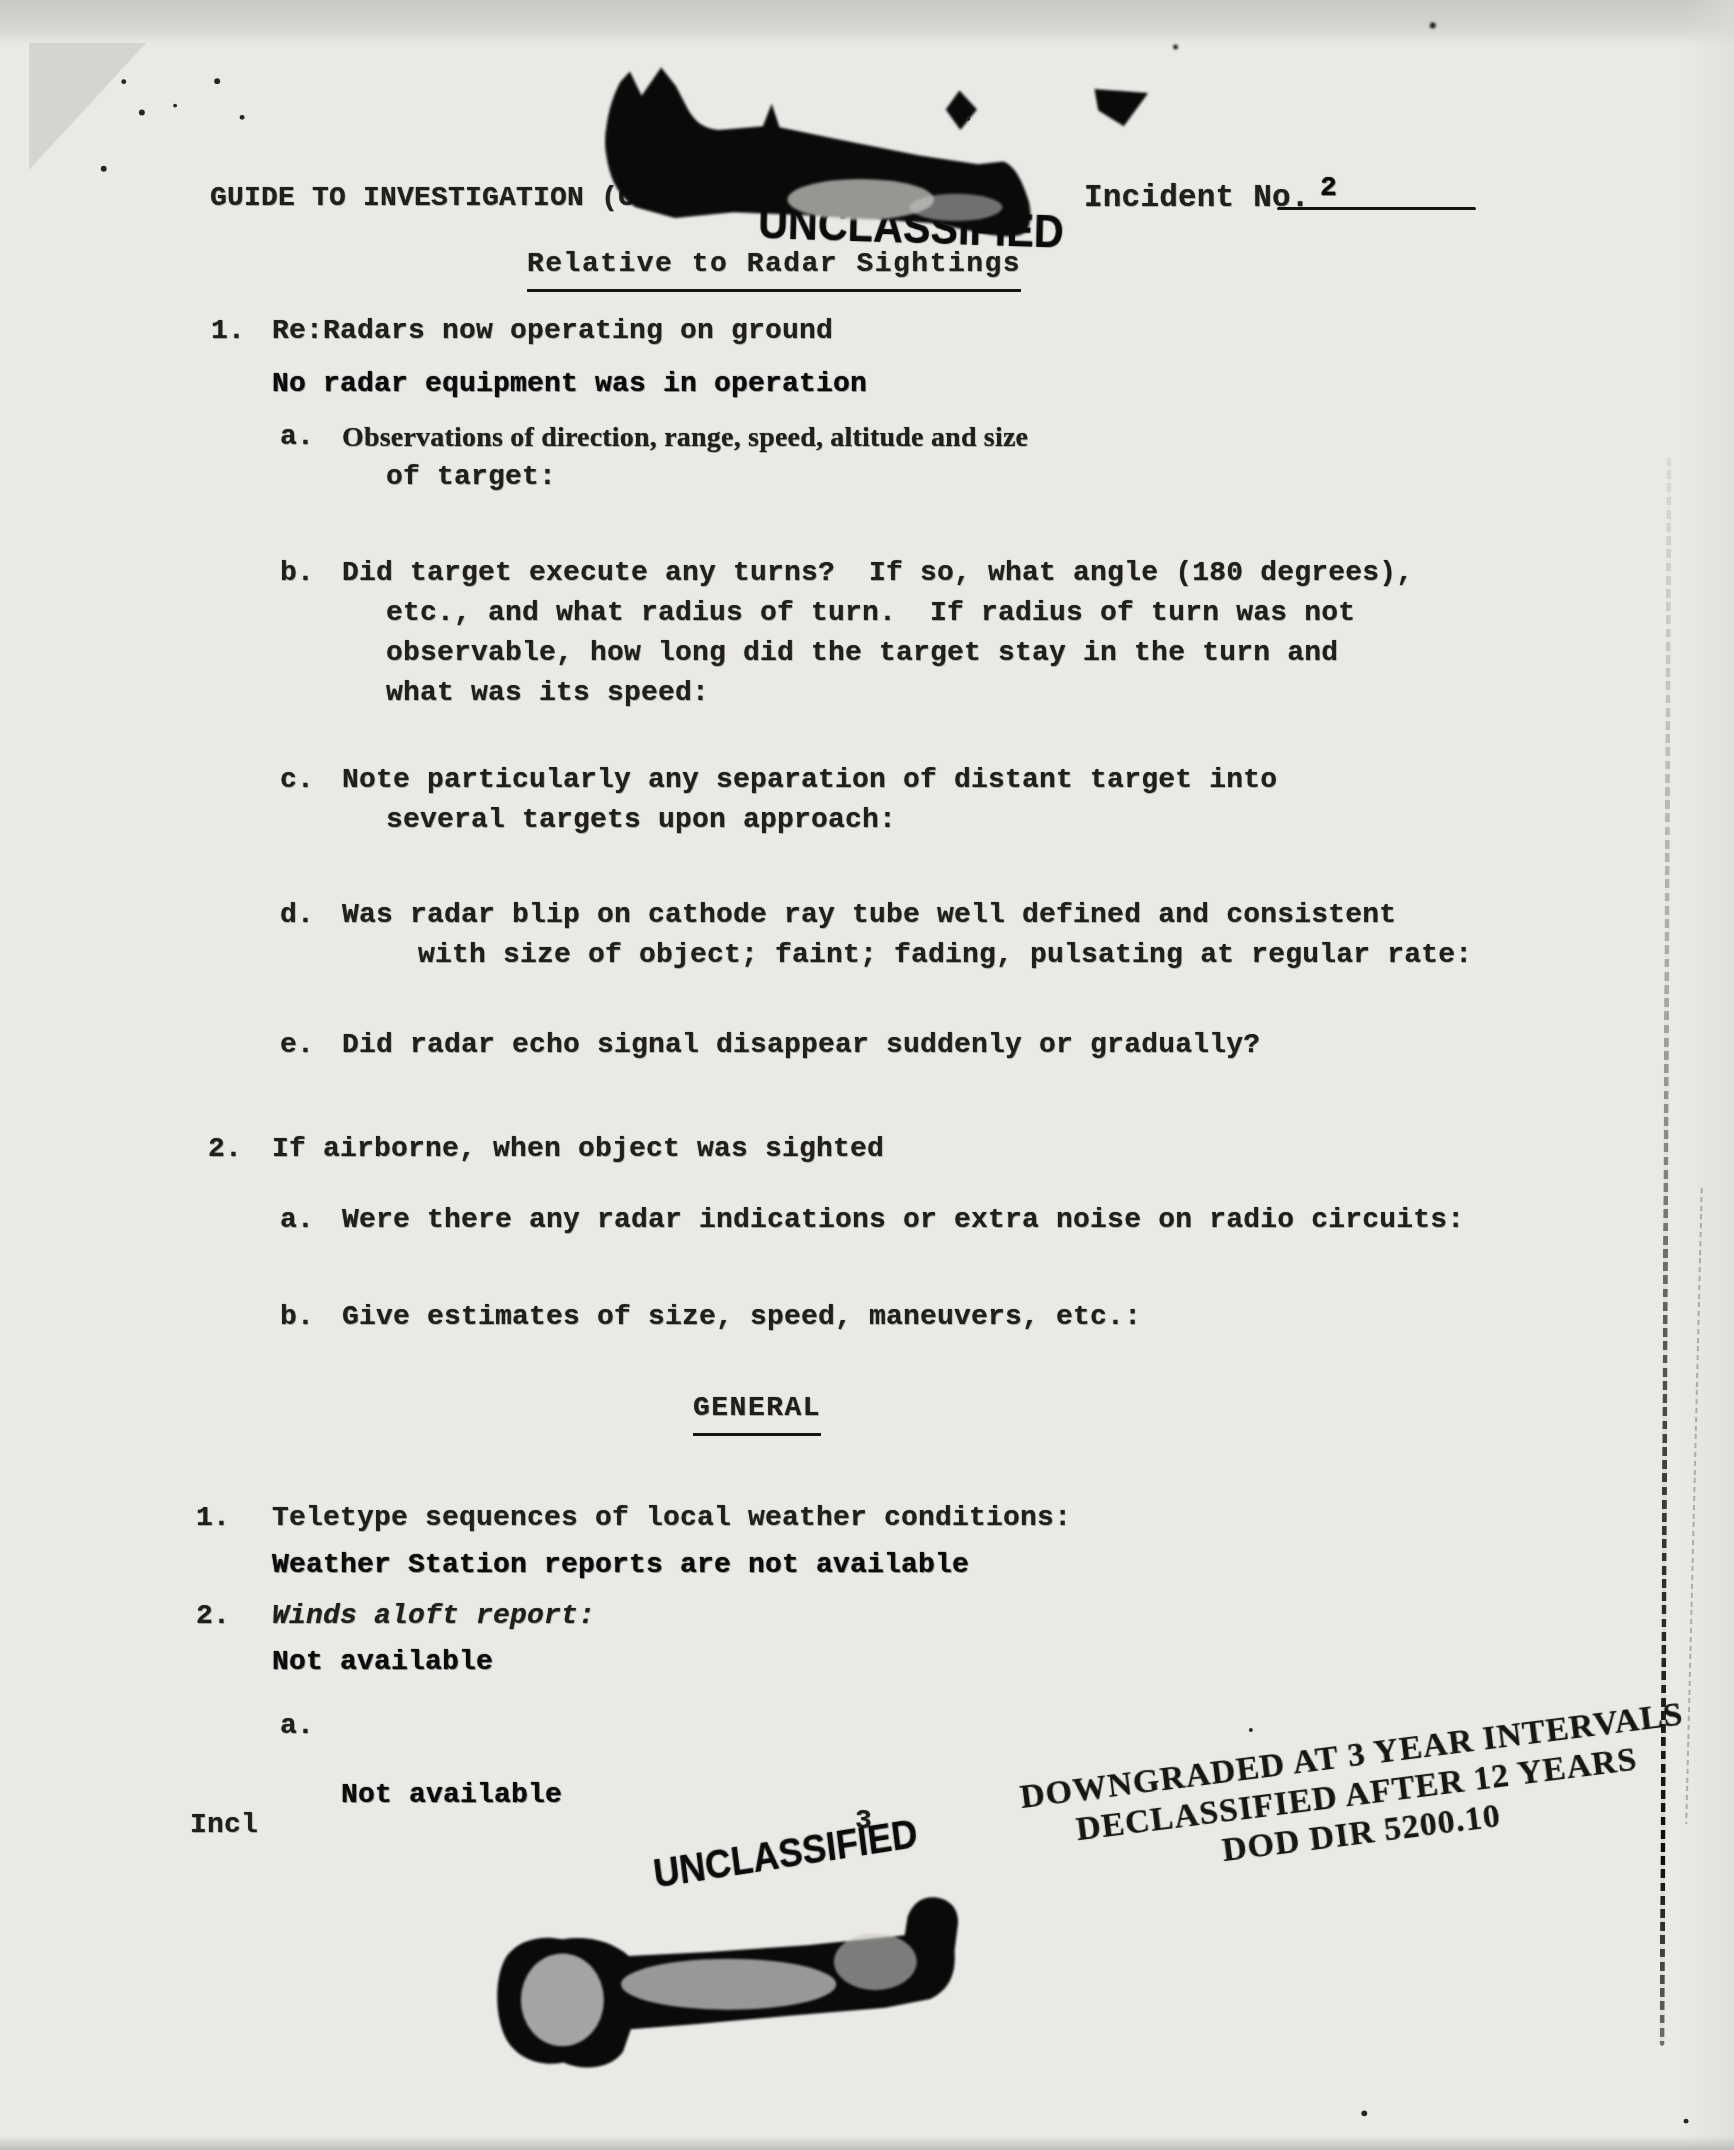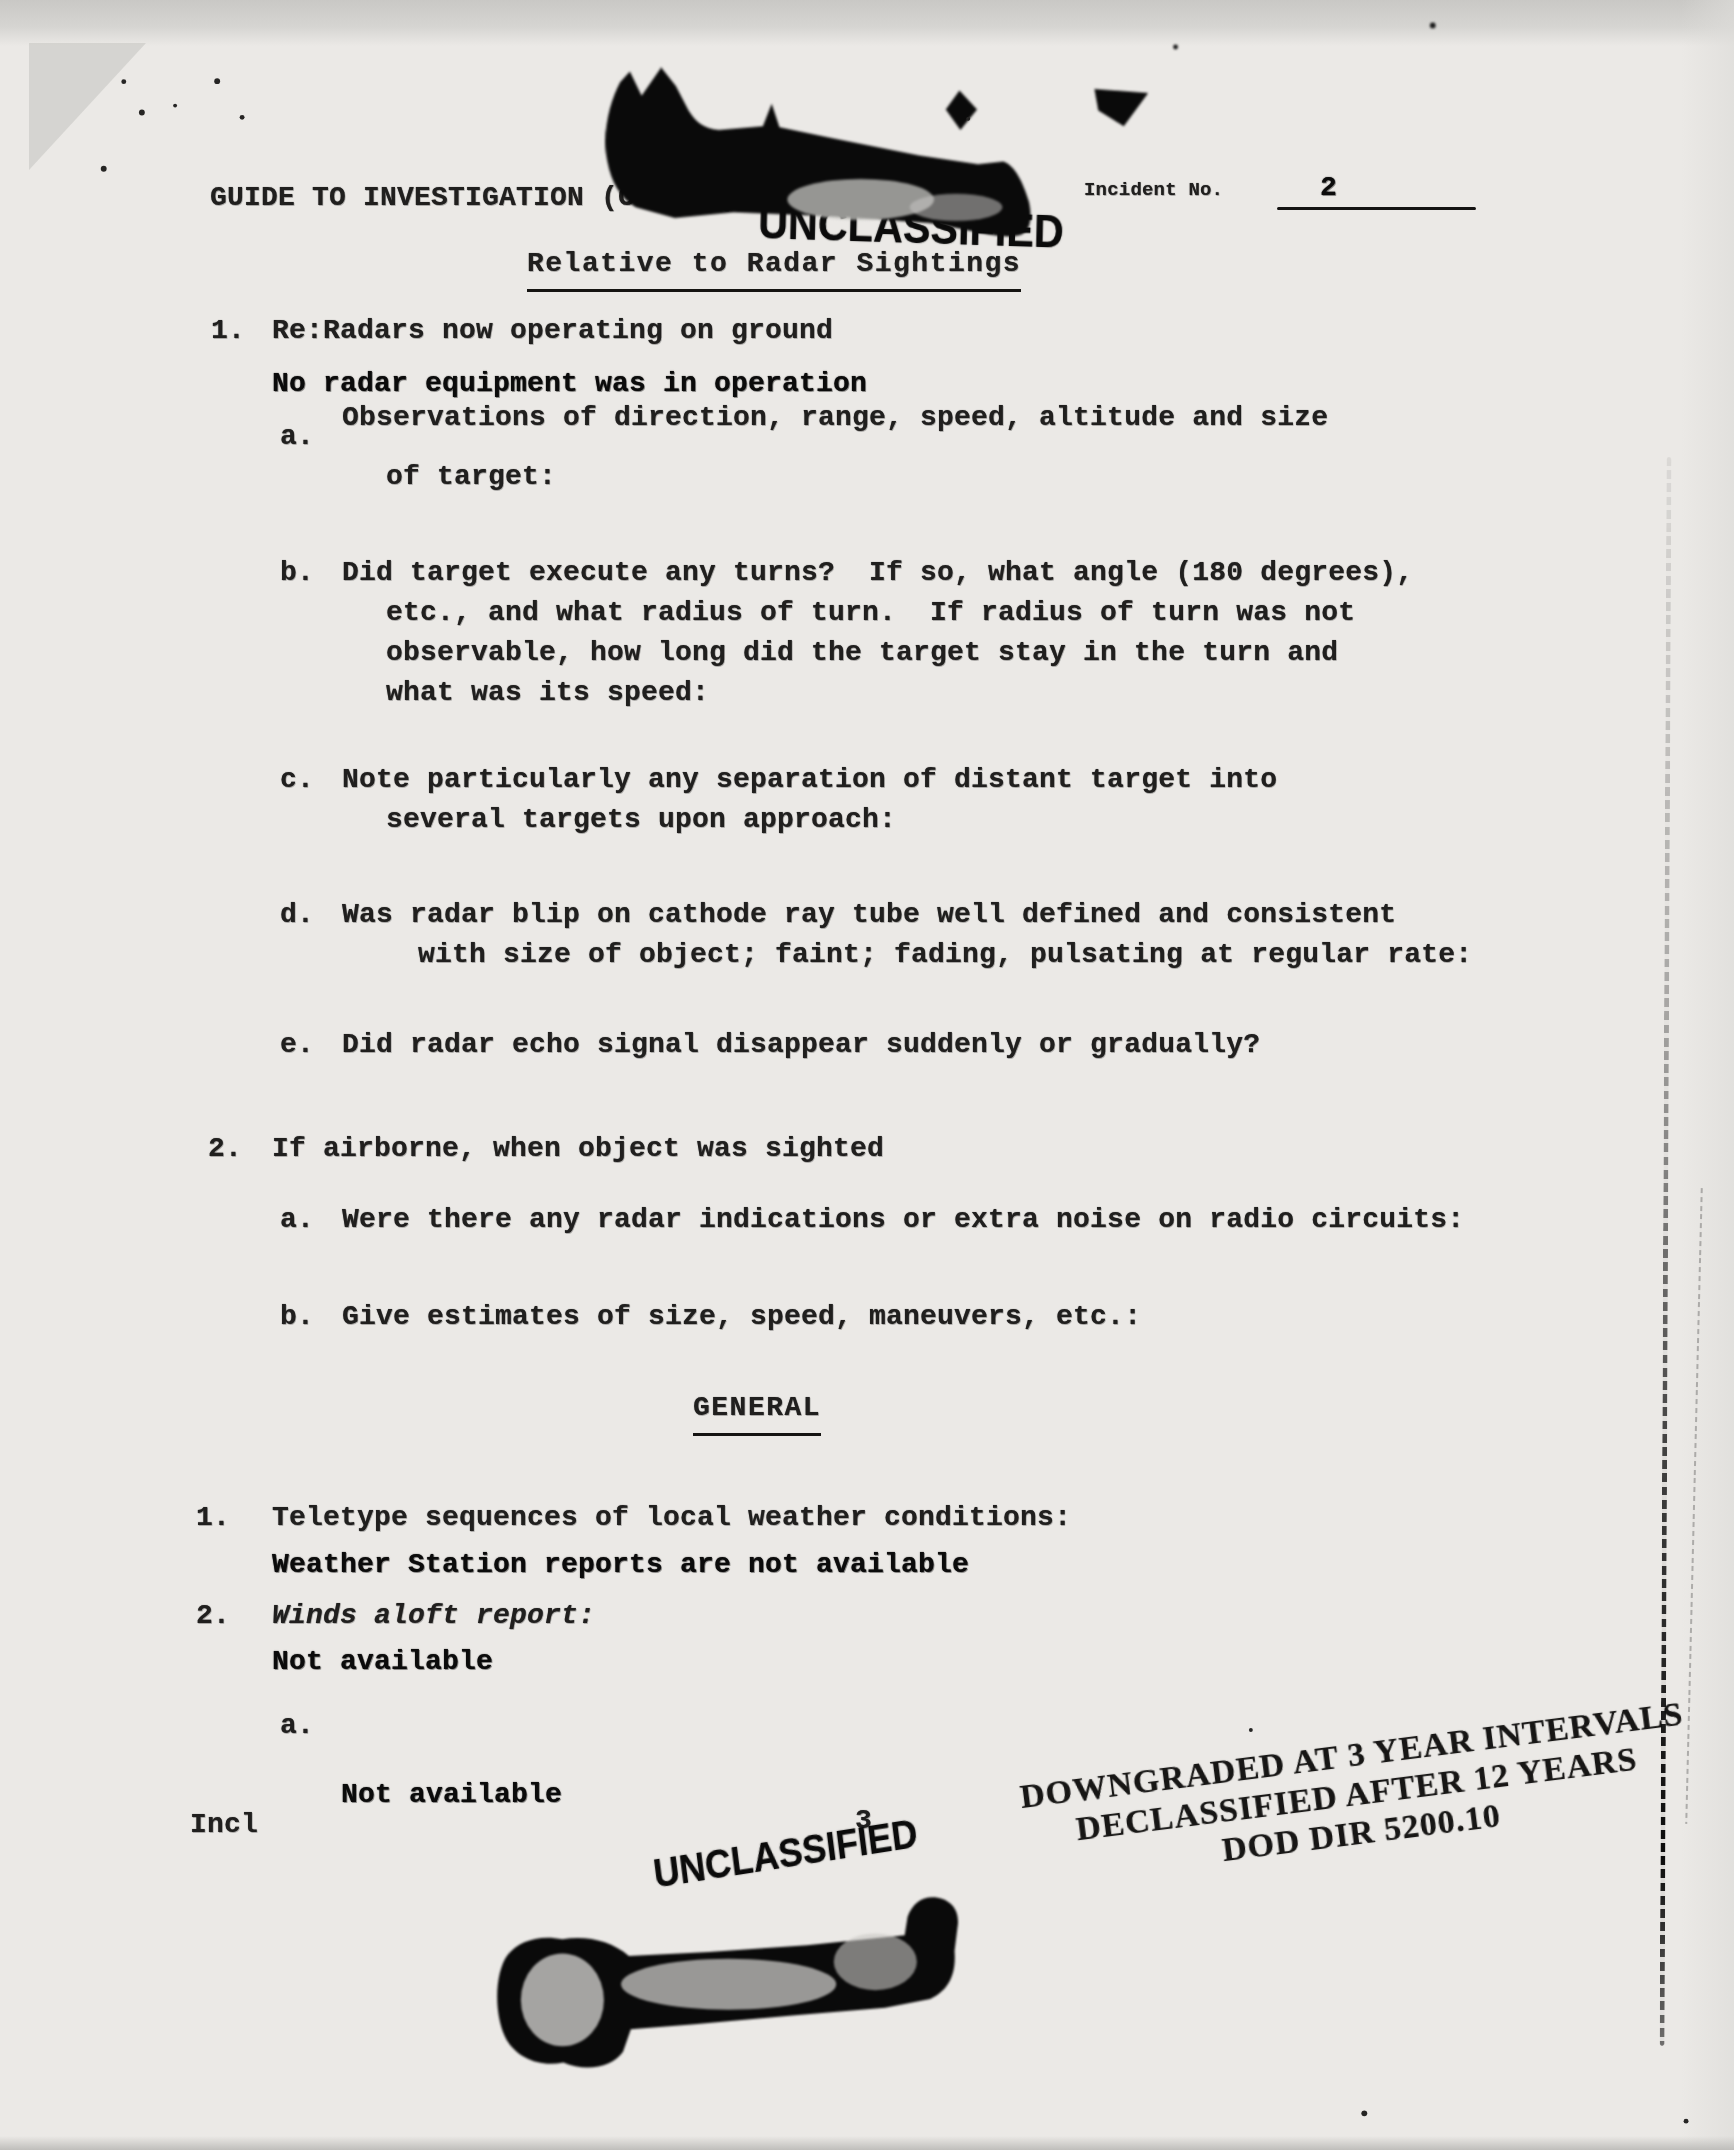--- a/index.html
+++ b/index.html
@@ -54,34 +54,34 @@
 
 <div id="page">
 
   <div class="scan-left"></div>
   <div class="scan-top"></div>
   <div class="scan-corner"></div>
   <div class="scan-rightband"></div>
   <div class="scan-bottom"></div>
 
   <div class="t" style="left:210px;top:182px;">GUIDE TO INVESTIGATION (Cont'd)</div>
-  <div class="t" style="left:1084px;top:180px;font-size:19px;">Incident No.</div>
+  <div class="t" style="left:1084px;top:180px;font-size:31px;">Incident No.</div>
   <div class="t ans" style="left:1320px;top:172px;">2</div>
   <div class="rule" style="left:1277px;top:207px;width:199px;height:3.4px;"></div>
 
   <div class="stamp-sans" style="left:759px;top:194px;font-size:47px;transform:scaleX(.88) rotate(1.6deg);transform-origin:left top;">UNCLASSIFIED</div>
 
   <div class="t u" style="left:527px;top:248px;letter-spacing:1.5px;">Relative to Radar Sightings</div>
 
   <div class="t" style="left:211px;top:315px;">1.</div>
   <div class="t" style="left:272px;top:315px;">Re:Radars now operating on ground</div>
   <div class="t ans" style="left:272px;top:368px;">No radar equipment was in operation</div>
 
   <div class="t" style="left:280px;top:421px;">a.</div>
-  <div class="t" style="left:342px;top:402px;">Observations of direction, range, speed, altitude and size</div>
+  <div class="t" style="left:342px;top:421px;font-family:Liberation Serif, serif;">Observations of direction, range, speed, altitude and size</div>
   <div class="t" style="left:386px;top:461px;">of target:</div>
 
   <div class="t" style="left:280px;top:557px;">b.</div>
   <div class="t" style="left:342px;top:557px;">Did target execute any turns?  If so, what angle (180 degrees),</div>
   <div class="t" style="left:386px;top:597px;">etc., and what radius of turn.  If radius of turn was not</div>
   <div class="t" style="left:386px;top:637px;">observable, how long did the target stay in the turn and</div>
   <div class="t" style="left:386px;top:677px;">what was its speed:</div>
 
   <div class="t" style="left:280px;top:764px;">c.</div>
   <div class="t" style="left:342px;top:764px;">Note particularly any separation of distant target into</div>

